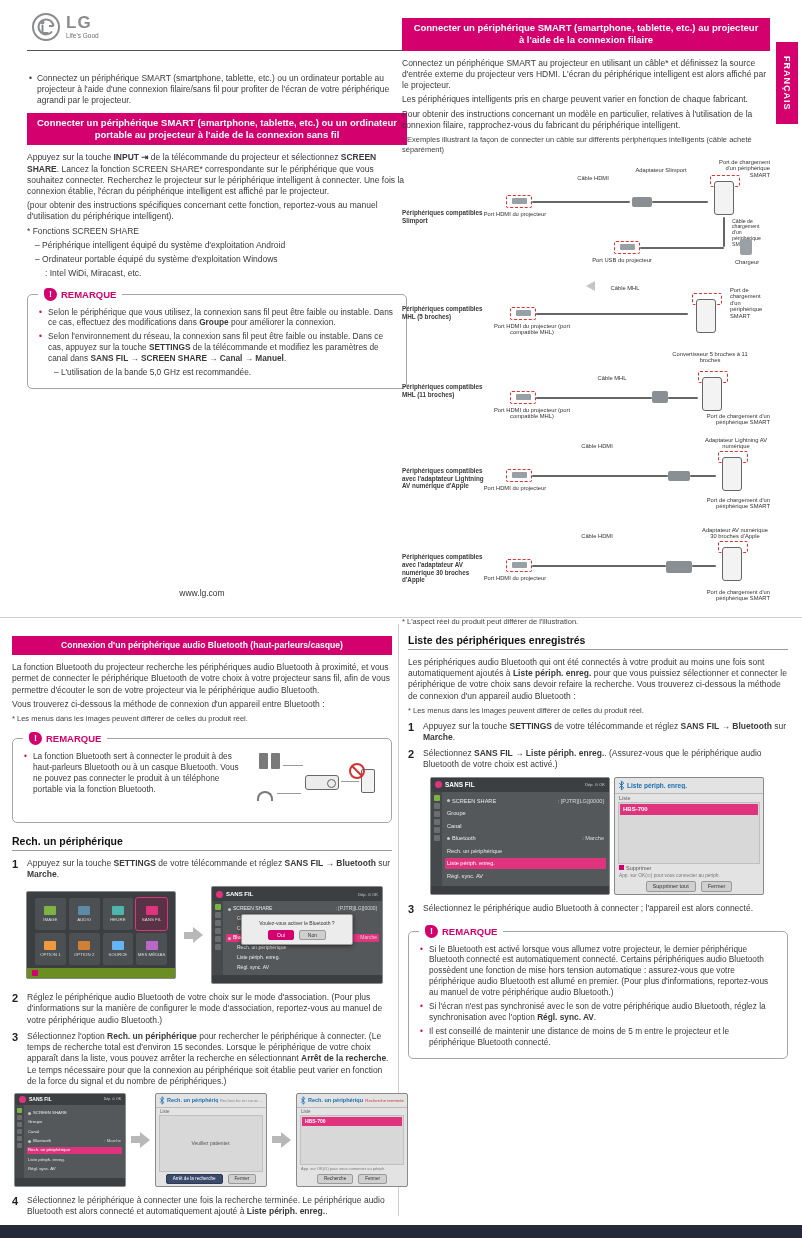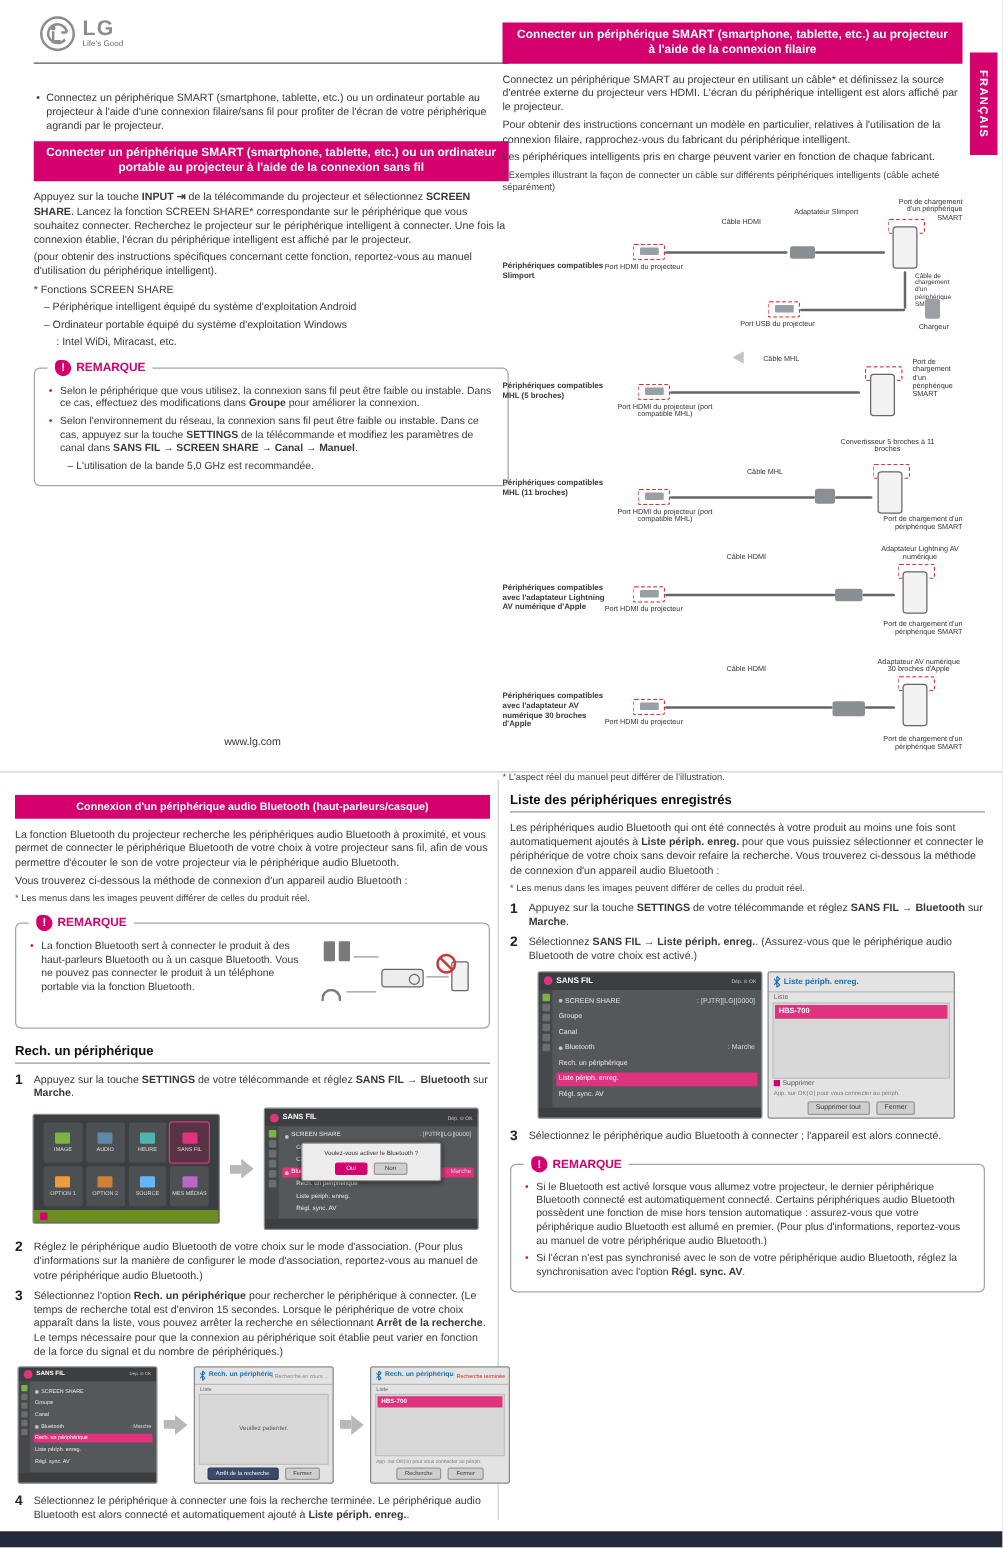--- a/index.html
+++ b/index.html
@@ -192,22 +192,22 @@
       <li class="nb"><span>– L'utilisation de la bande 5,0 GHz est recommandée.</span></li>
     </ul>
   </div>
 </div>
 
 <div class="site">www.lg.com</div>
 
 <div class="col tr">
   <div class="magbar">Connecter un périphérique SMART (smartphone, tablette, etc.) au projecteur à l'aide de la connexion filaire</div>
   <p class="body">Connectez un périphérique SMART au projecteur en utilisant un câble* et définissez la source d'entrée externe du projecteur vers HDMI. L'écran du périphérique intelligent est alors affiché par le projecteur.</p>
+  <p class="body">Les périphériques intelligents pris en charge peuvent varier en fonction de chaque fabricant.</p>
   <p class="body">Pour obtenir des instructions concernant un modèle en particulier, relatives à l'utilisation de la connexion filaire, rapprochez-vous du fabricant du périphérique intelligent.</p>
-  <p class="body">Les périphériques intelligents pris en charge peuvent varier en fonction de chaque fabricant.</p>
   <p class="note">* Exemples illustrant la façon de connecter un câble sur différents périphériques intelligents (câble acheté séparément)</p>
 
   <div class="wrow" style="height:116px">
     <div class="wcat">Périphériques compatibles Slimport</div>
     <div class="wart">
       <span class="wlbl" style="right:0;top:0;width:60px;text-align:right">Port de chargement d'un périphérique SMART</span>
       <span class="wlbl" style="left:78px;top:16px;width:50px">Câble HDMI</span>
       <span class="wlbl" style="left:140px;top:8px;width:62px">Adaptateur Slimport</span>
       <span class="wlbl" style="left:-10px;top:52px;width:70px">Port HDMI du projecteur</span>
       <span class="wlbl" style="left:242px;top:60px;width:36px;text-align:left;font-size:5.2px">Câble de chargement d'un périphérique SMART</span>
@@ -293,31 +293,31 @@
           <i></i>
         </span>
       <span class="cable" style="left:42px;top:38px;width:134px"></span>
       <span class="adp" style="left:176px;top:34px;width:26px;height:12px"></span>
       <span class="cable" style="left:202px;top:38px;width:24px"></span>
       <span class="portd" style="left:228px;top:14px;width:30px;height:12px"></span>
       <span class="phone" style="left:232px;top:20px"></span>
     </div>
   </div>
 
-  <p class="note">* L'aspect réel du manuel peut différer de l'illustration.</p>
+  <p class="note">* L'aspect réel du produit peut différer de l'illustration.</p>
 </div>
 
 <div class="lang-tab">FRANÇAIS</div>
 <div class="hline"></div>
 <div class="vline"></div>
 
 <div class="col bl">
   <div class="magbar" style="font-size:8.6px">Connexion d'un périphérique audio Bluetooth (haut-parleurs/casque)</div>
   <p class="body">La fonction Bluetooth du projecteur recherche les périphériques audio Bluetooth à proximité, et vous permet de connecter le périphérique Bluetooth de votre choix à votre projecteur sans fil, afin de vous permettre d'écouter le son de votre projecteur via le périphérique audio Bluetooth.</p>
-  <p class="body">Vous trouverez ci-dessous la méthode de connexion d'un appareil audio Bluetooth :</p>
+  <p class="body">Vous trouverez ci-dessous la méthode de connexion d'un appareil entre Bluetooth :</p>
   <p class="note">* Les menus dans les images peuvent différer de celles du produit réel.</p>
 
   <div class="remark">
     <div class="remark-chip">
       <span class="remark-ico">!</span>
       <span class="remark-word">REMARQUE</span>
     </div>
     <div class="bt-flex">
       <ul class="remark-list">
         <li>La fonction Bluetooth sert à connecter le produit à des haut-parleurs Bluetooth ou à un casque Bluetooth. Vous ne pouvez pas connecter le produit à un téléphone portable via la fonction Bluetooth.</li>
@@ -653,17 +653,18 @@
   </div>
 
   <div class="remark" style="margin-top:16px">
     <div class="remark-chip">
       <span class="remark-ico">!</span>
       <span class="remark-word">REMARQUE</span>
     </div>
     <ul class="remark-list">
       <li><span>Si le Bluetooth est activé lorsque vous allumez votre projecteur, le dernier périphérique Bluetooth connecté est automatiquement connecté. Certains périphériques audio Bluetooth possèdent une fonction de mise hors tension automatique : assurez-vous que votre périphérique audio Bluetooth est allumé en premier. (Pour plus d'informations, reportez-vous au manuel de votre périphérique audio Bluetooth.)</span></li>
       <li><span>Si l'écran n'est pas synchronisé avec le son de votre périphérique audio Bluetooth, réglez la synchronisation avec l'option </span><span class="b">Régl. sync. AV</span><span>.</span></li>
+      <li><span>Il est conseillé de maintenir une distance de moins de 5 m entre le projecteur et le périphérique Bluetooth connecté.</span></li>
     </ul>
   </div>
 </div>
 
 <div class="bottombar"></div>
 
 </body></html>

